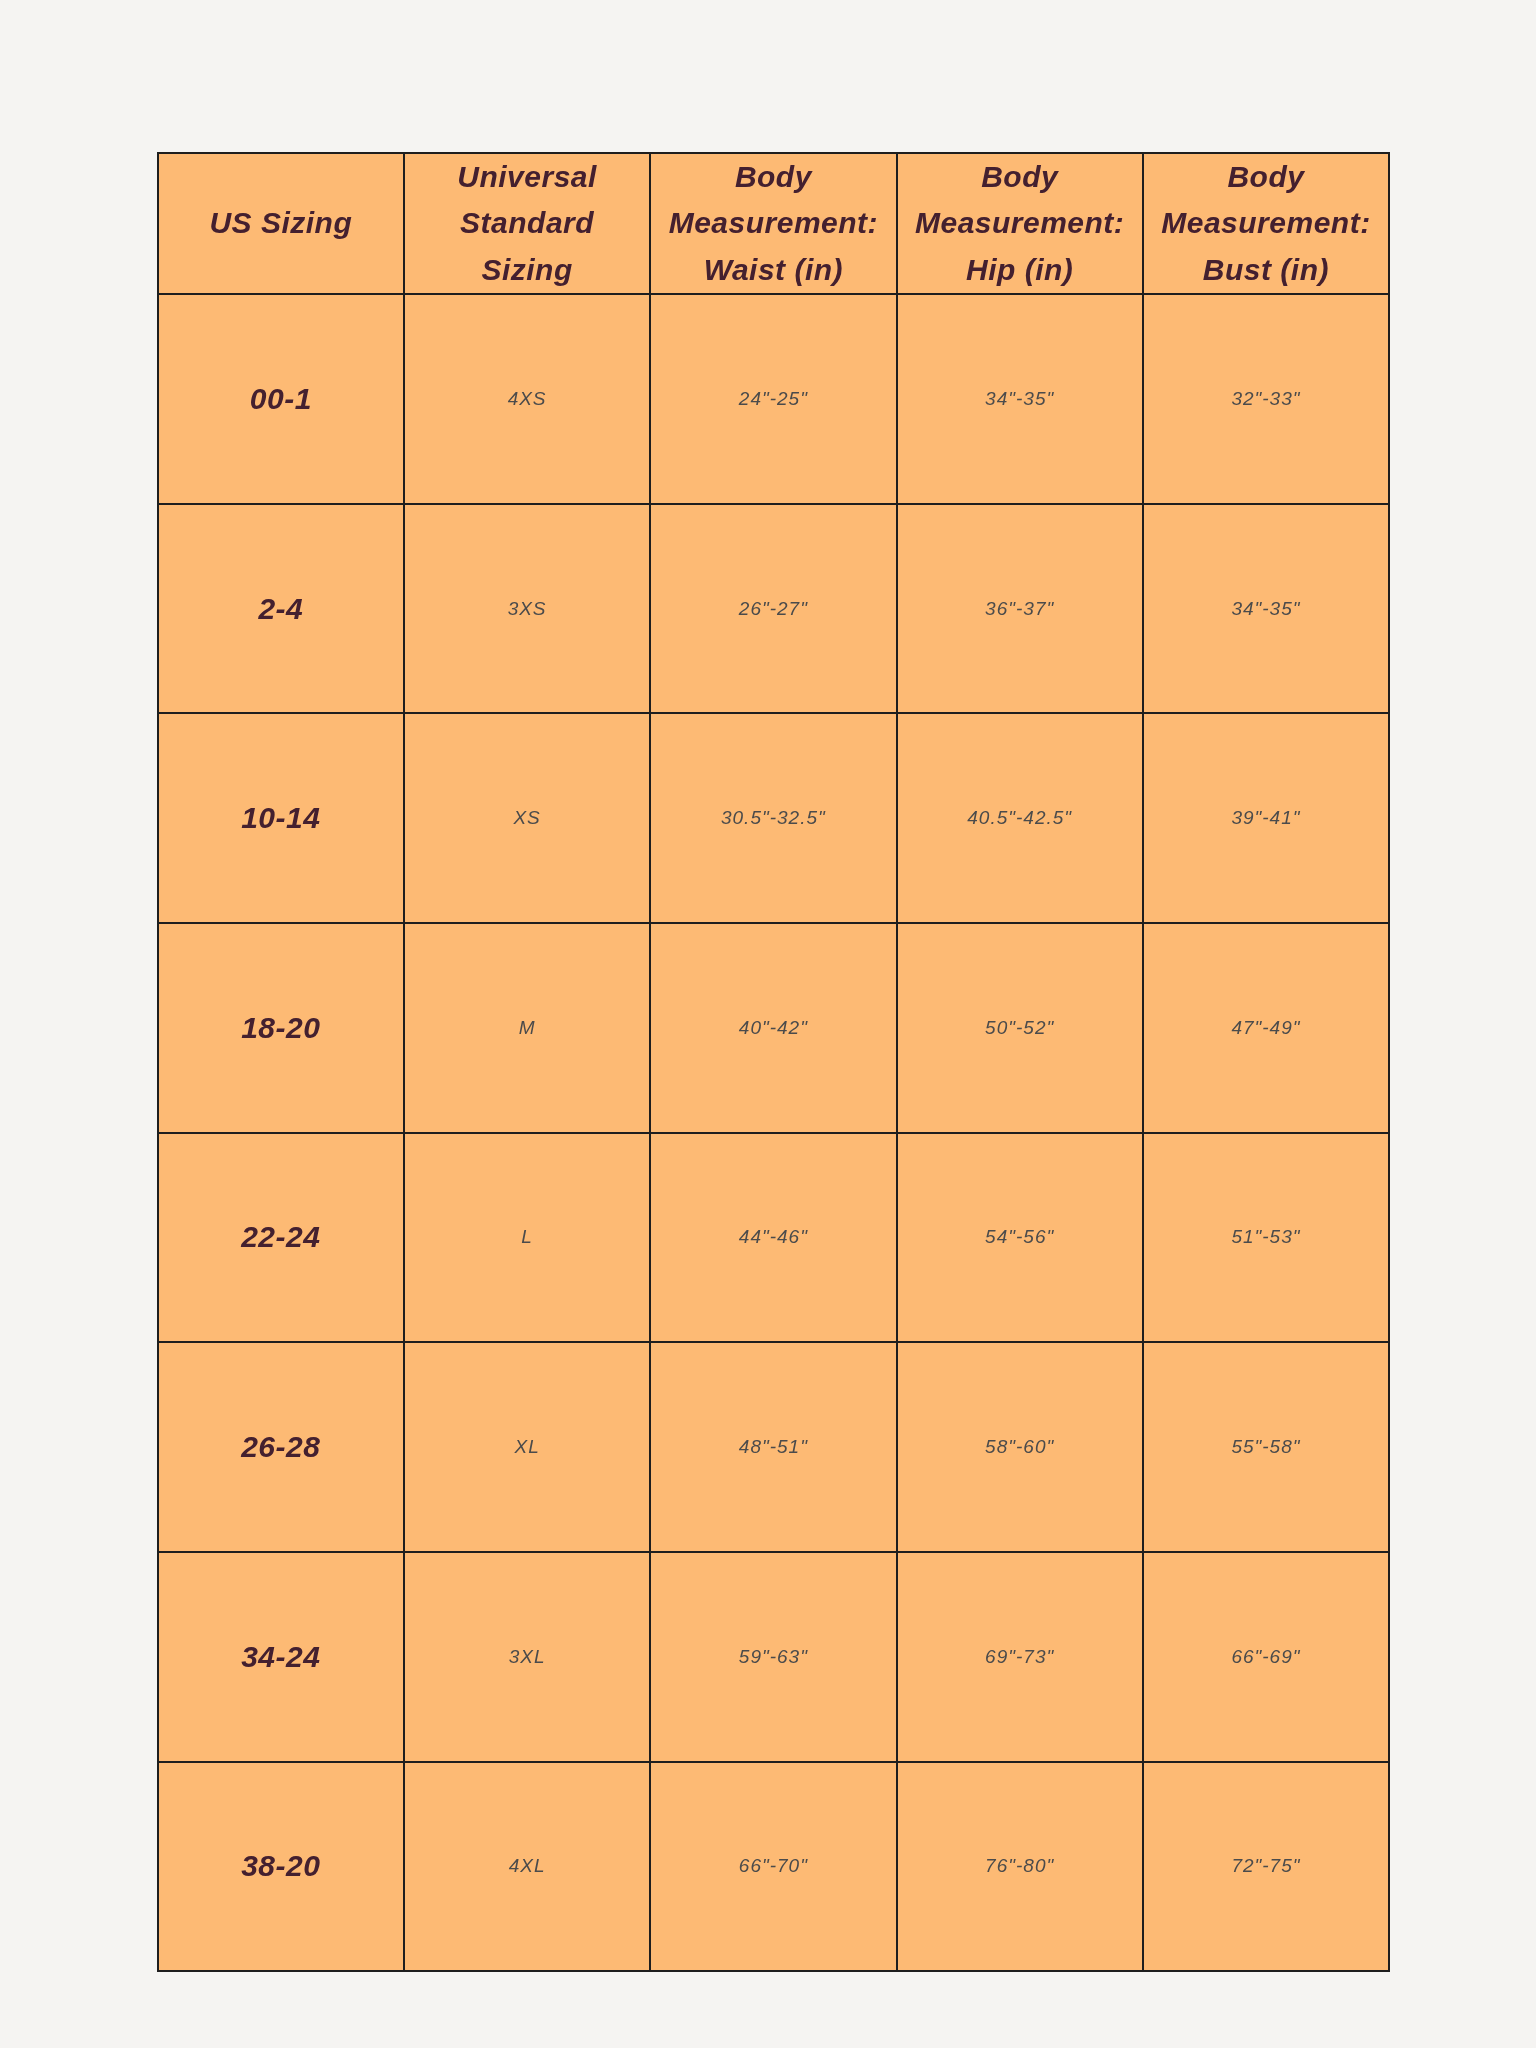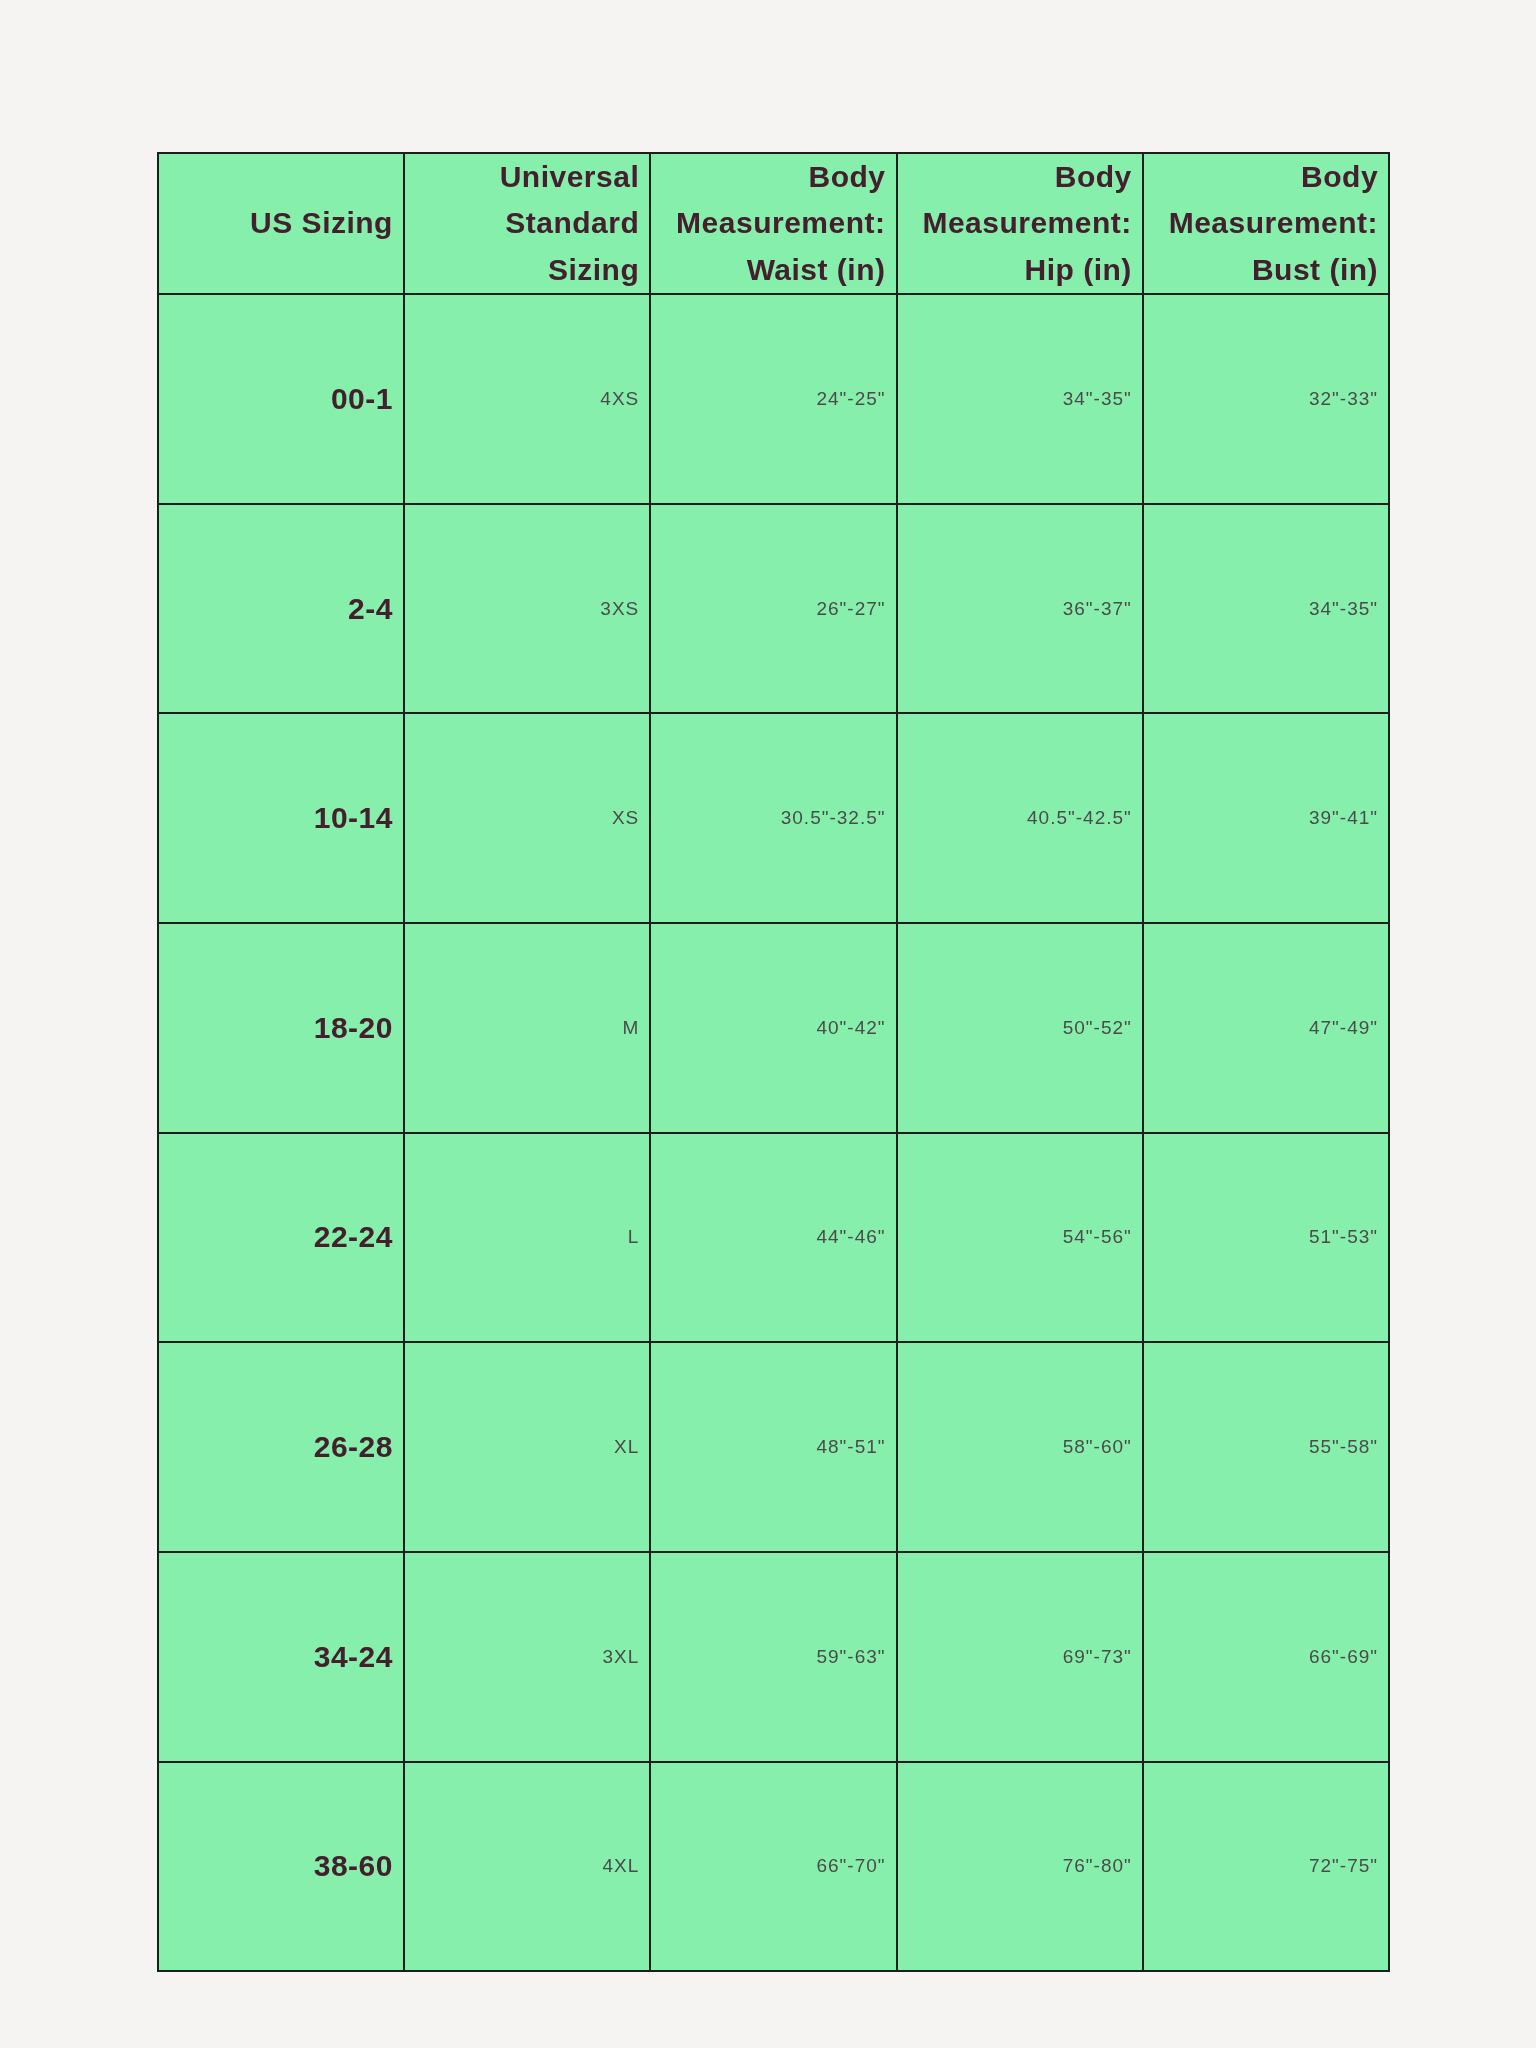--- a/index.html
+++ b/index.html
@@ -19,24 +19,25 @@
     left: 10.2%;
     top: 7.4%;
     width: 80.3%;
     height: 88.9%;
     border-collapse: collapse;
     table-layout: fixed;
   }
   .size-table th,
   .size-table td {
     border: 2px solid #1e1e1e;
-    text-align: right;
+    text-align: center;
     vertical-align: middle;
     padding: 0 10px;
-    background: #86efac;
+    background: #fdba74;
+    font-style: italic;
   }
   .size-table thead tr {
     height: 12.4%;
   }
   .size-table th {
     font-size: 30px;
     font-weight: 700;
     color: #44202f;
     line-height: 1.55;
     letter-spacing: 0.5px;
@@ -111,20 +112,20 @@
         <td>55"-58"</td>
       </tr>
       <tr>
         <td class="row-label">34-24</td>
         <td>3XL</td>
         <td>59"-63"</td>
         <td>69"-73"</td>
         <td>66"-69"</td>
       </tr>
       <tr>
-        <td class="row-label">38-60</td>
+        <td class="row-label">38-20</td>
         <td>4XL</td>
         <td>66"-70"</td>
         <td>76"-80"</td>
         <td>72"-75"</td>
       </tr>
     </tbody>
 </table>
 
 </body></html>

